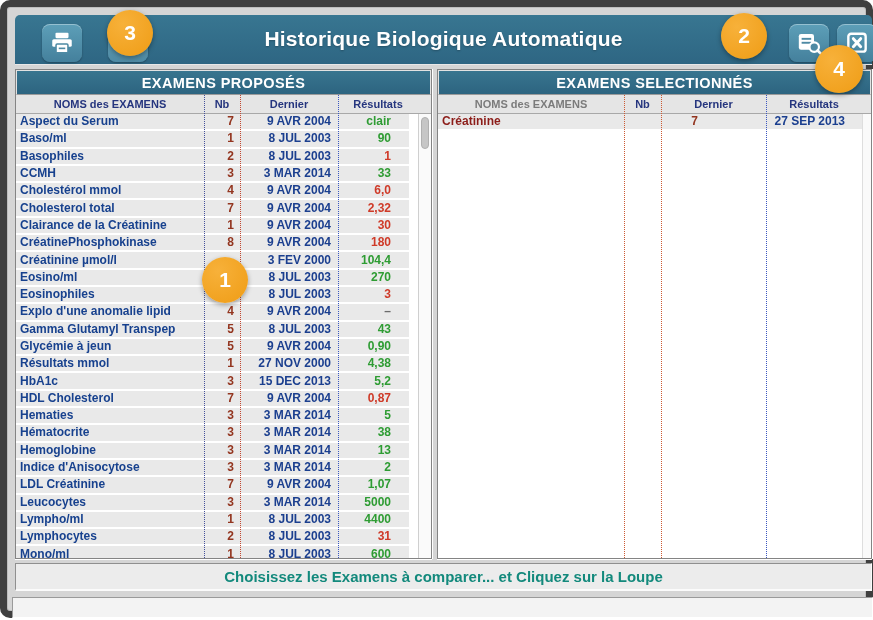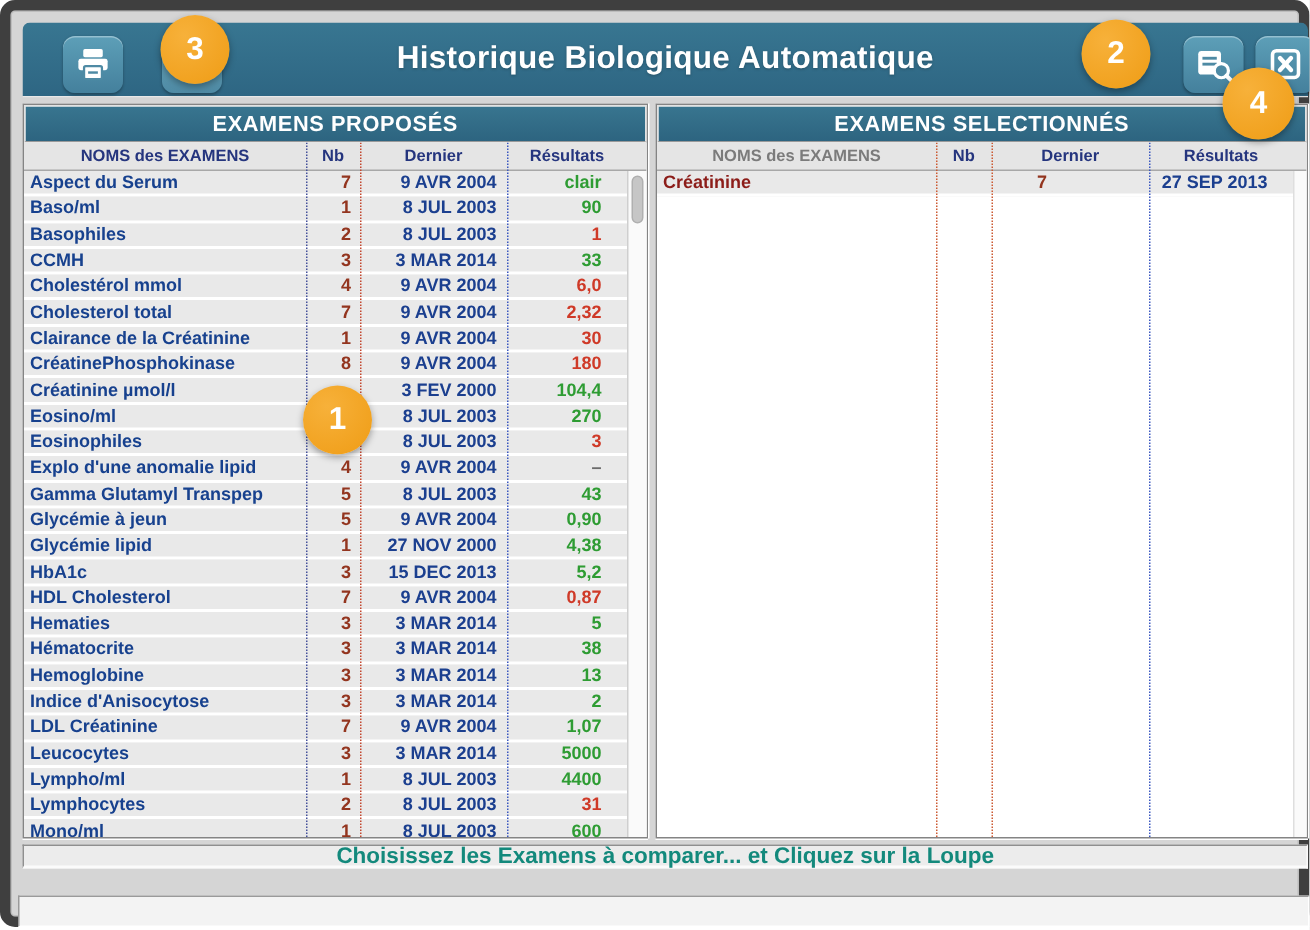--- a/index.html
+++ b/index.html
@@ -38,21 +38,21 @@
   .tablewrap{position:relative;height:463px;overflow:hidden;background:#fff;}
   .cols{height:19px;background:#e5e5e5;border-bottom:1px solid #a8a8a8;
         display:grid;align-items:center;color:#25357e;font-size:11px;font-weight:bold;}
   .panel-left  .cols{grid-template-columns:188px 36px 98px auto;padding-right:13px;}
   .panel-right .cols{grid-template-columns:186px 37px 105px auto;padding-right:9px;}
   .cols .hc{text-align:center;white-space:nowrap;overflow:hidden;}
   .panel-right .hc-name{color:#7b7b7b;font-weight:bold;}
   .tbody{position:absolute;left:0;right:0;top:19px;bottom:0;background:#fff;overflow:hidden;}
   .trow{height:17.3px;border-bottom:2px solid #ffffff;background:#e9e9e9;
         display:grid;align-items:center;font-size:12px;font-weight:bold;}
-  .panel-left  .trow{grid-template-columns:188px 36px 98px auto;margin-right:12px;}
+  .panel-left  .trow{grid-template-columns:188px 36px 98px auto;margin-right:22px;}
   .panel-right .trow{grid-template-columns:186px 37px 105px auto;margin-right:9px;gap:43px;}
   .cell{white-space:nowrap;overflow:hidden;line-height:15px;}
   .c-name{color:#17418e;padding-left:4px;}
   .panel-right .c-name{color:#8c1d19;}
   .c-nb{color:#93351f;text-align:right;padding-right:6px;}
   .c-date{color:#1b3f8f;text-align:right;padding-right:7px;}
   .c-res{text-align:right;padding-right:18px;}
   .panel-right .c-res{padding-right:24px;}
   .res-green{color:#2e9c33;}
   .res-red{color:#cf3a28;}
@@ -60,21 +60,21 @@
   
   .vsep{position:absolute;top:0;bottom:0;width:0;border-left:1px dotted transparent;z-index:3;}
   
   .scrollstrip{position:absolute;top:19px;bottom:0;right:0;background:#fafafa;
                border-left:1px solid #cfcfcf;z-index:4;}
   .panel-left .scrollstrip{width:13px;}
   .panel-right .scrollstrip{width:9px;border-left:1px solid #dedede;}
   .thumb{position:absolute;top:3px;left:2px;width:8px;height:32px;border-radius:5px;
          background:#c6c6c6;border:1px solid #b0b0b0;}
   
-  .msgbar{position:absolute;left:8px;top:556px;width:857px;height:16px;background:#ececec;
+  .msgbar{position:absolute;left:8px;top:556px;width:857px;height:28px;background:#ececec;
           border-top:1px solid #8f8f8f;border-left:1px solid #8f8f8f;
           border-bottom:2px solid #fbfbfb;border-right:1px solid #fbfbfb;
           display:flex;align-items:center;justify-content:center;
           color:#13897c;font-size:15px;font-weight:bold;}
   .statusbar{position:absolute;left:5px;top:590px;width:861px;height:21px;background:#f3f3f3;
              border-top:1px solid #9a9a9a;border-left:1px solid #9a9a9a;
              border-bottom:1px solid #fff;border-right:1px solid #fff;}
   
   .badge{position:absolute;width:46px;height:46px;border-radius:50%;z-index:9;
          background:radial-gradient(circle at 35% 30%,#f7b13a,#ef9c15);
@@ -216,21 +216,21 @@
               <div class="cell c-date">8 JUL 2003</div>
               <div class="cell c-res res-green">43</div>
             </div>
             <div class="trow">
               <div class="cell c-name">Glycémie à jeun</div>
               <div class="cell c-nb">5</div>
               <div class="cell c-date">9 AVR 2004</div>
               <div class="cell c-res res-green">0,90</div>
             </div>
             <div class="trow">
-              <div class="cell c-name">Glycémie lipid</div>
+              <div class="cell c-name">Résultats mmol</div>
               <div class="cell c-nb">1</div>
               <div class="cell c-date">27 NOV 2000</div>
               <div class="cell c-res res-green">4,38</div>
             </div>
             <div class="trow">
               <div class="cell c-name">HbA1c</div>
               <div class="cell c-nb">3</div>
               <div class="cell c-date">15 DEC 2013</div>
               <div class="cell c-res res-green">5,2</div>
             </div>

